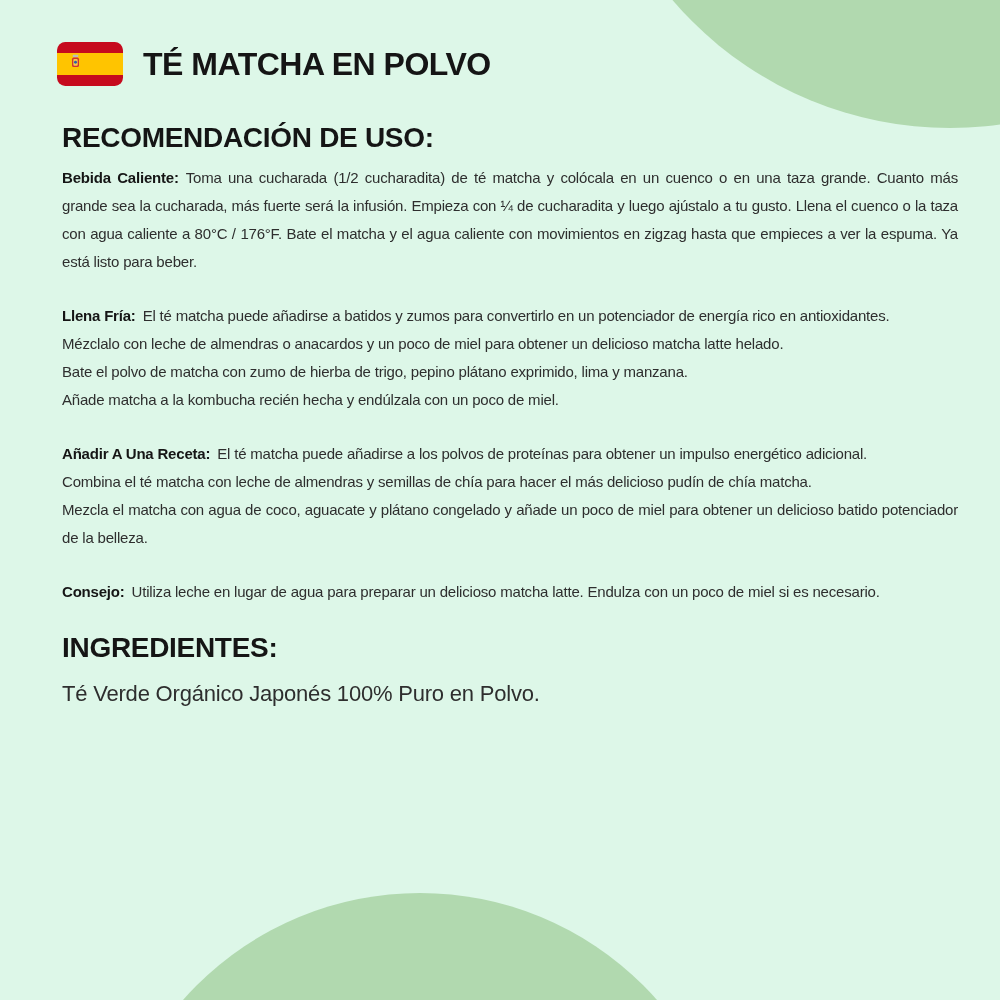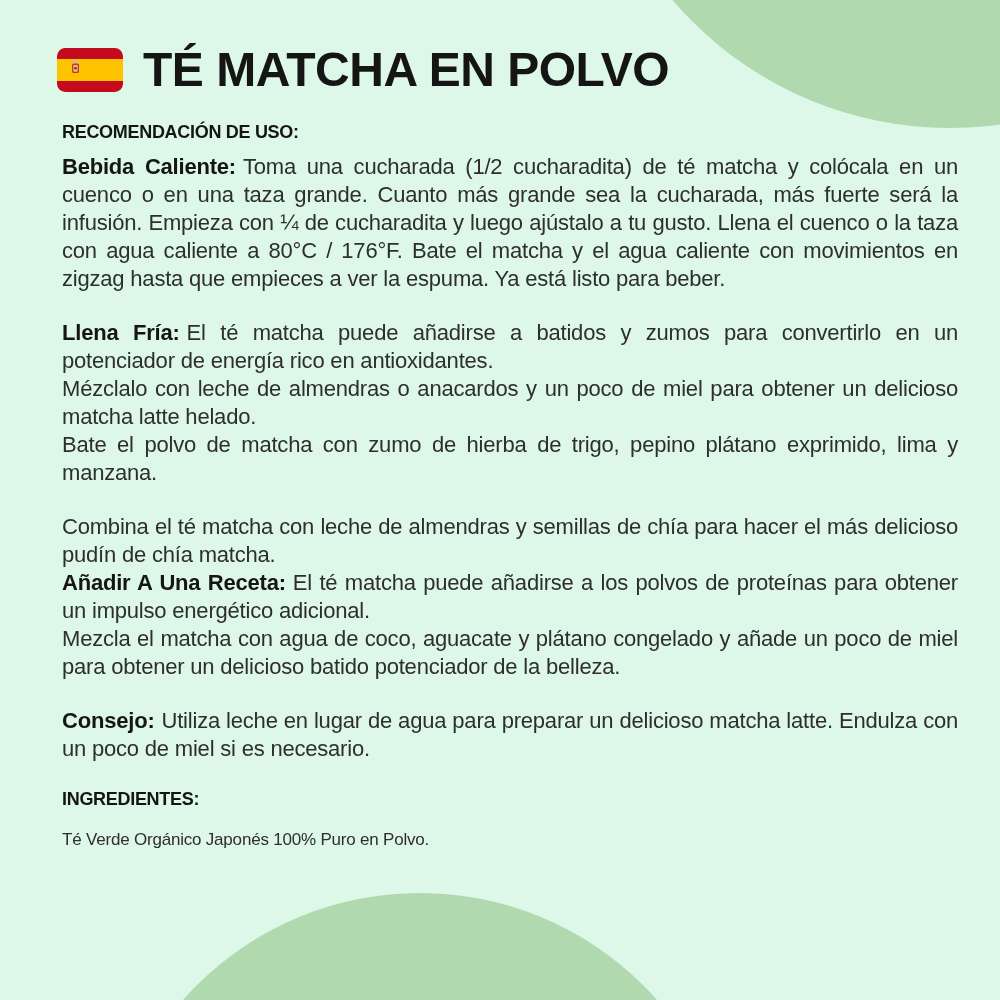--- a/index.html
+++ b/index.html
@@ -21,41 +21,41 @@
   .decor{position:absolute;border-radius:50%;background:var(--circle);z-index:0;}
   .decor.top-right{width:730px;height:730px;left:585px;top:-602px;}
   .decor.bottom{width:632px;height:632px;left:104px;top:893px;}
 
   .header{
     position:absolute;left:57px;top:42px;z-index:2;
     display:flex;align-items:center;gap:20px;
   }
   .flag{display:block;border-radius:6px;}
   .page-title{
-    font-size:48px;font-weight:bold;color:var(--heading);
+    font-size:32px;font-weight:bold;color:var(--heading);
     letter-spacing:-0.5px;white-space:nowrap;
   }
 
   .main{
     position:absolute;left:62px;top:122px;width:896px;z-index:2;
   }
   .section-heading{
-    font-size:18px;font-weight:bold;color:var(--heading);
+    font-size:28px;font-weight:bold;color:var(--heading);
     letter-spacing:-0.3px;margin-bottom:10px;
   }
   .para{margin-bottom:26px;}
   .flow{
-    font-size:22px;line-height:28px;text-align:justify;
+    font-size:15px;line-height:28px;text-align:justify;
     letter-spacing:-0.2px;
   }
   .lead{font-weight:bold;color:var(--heading);margin-right:7px;}
 
   .ingredients{margin-top:2px;}
   .ingredients .section-heading{margin-bottom:16px;}
-  .ingredients-text{font-size:17px;line-height:28px;letter-spacing:-0.2px;}
+  .ingredients-text{font-size:22px;line-height:28px;letter-spacing:-0.2px;}
 </style>
 </head>
 <body>
 
 <div class="decor top-right"></div>
 <div class="decor bottom"></div>
 
 <div class="header">
   <svg class="flag" width="66" height="44" viewBox="0 0 36 24" aria-hidden="true">
     <rect width="36" height="24" rx="4.5" fill="#C60A1D"></rect>
@@ -79,27 +79,28 @@
       <span class="lead">Bebida Caliente:</span><span>Toma una cucharada (1/2 cucharadita) de té matcha y colócala en un cuenco o en una taza grande. Cuanto más grande sea la cucharada, más fuerte será la infusión. Empieza con ¼ de cucharadita y luego ajústalo a tu gusto. Llena el cuenco o la taza con agua caliente a 80°C / 176°F. Bate el matcha y el agua caliente con movimientos en zigzag hasta que empieces a ver la espuma. Ya está listo para beber.</span>
     </div>
   </div>
 
   <div class="para">
     <div class="flow">
       <span class="lead">Llena Fría:</span><span>El té matcha puede añadirse a batidos y zumos para convertirlo en un potenciador de energía rico en antioxidantes.</span>
     </div>
     <div class="flow">Mézclalo con leche de almendras o anacardos y un poco de miel para obtener un delicioso matcha latte helado.</div>
     <div class="flow">Bate el polvo de matcha con zumo de hierba de trigo, pepino plátano exprimido, lima y manzana.</div>
+    <div class="flow">Añade matcha a la kombucha recién hecha y endúlzala con un poco de miel.</div>
   </div>
 
   <div class="para">
-    <div class="flow">Combina el té matcha con leche de almendras y semillas de chía para hacer el más delicioso pudín de chía matcha.</div>
     <div class="flow">
       <span class="lead">Añadir A Una Receta:</span><span>El té matcha puede añadirse a los polvos de proteínas para obtener un impulso energético adicional.</span>
     </div>
+    <div class="flow">Combina el té matcha con leche de almendras y semillas de chía para hacer el más delicioso pudín de chía matcha.</div>
     <div class="flow">Mezcla el matcha con agua de coco, aguacate y plátano congelado y añade un poco de miel para obtener un delicioso batido potenciador de la belleza.</div>
   </div>
 
   <div class="para">
     <div class="flow">
       <span class="lead">Consejo:</span><span>Utiliza leche en lugar de agua para preparar un delicioso matcha latte. Endulza con un poco de miel si es necesario.</span>
     </div>
   </div>
 
   <div class="ingredients">

